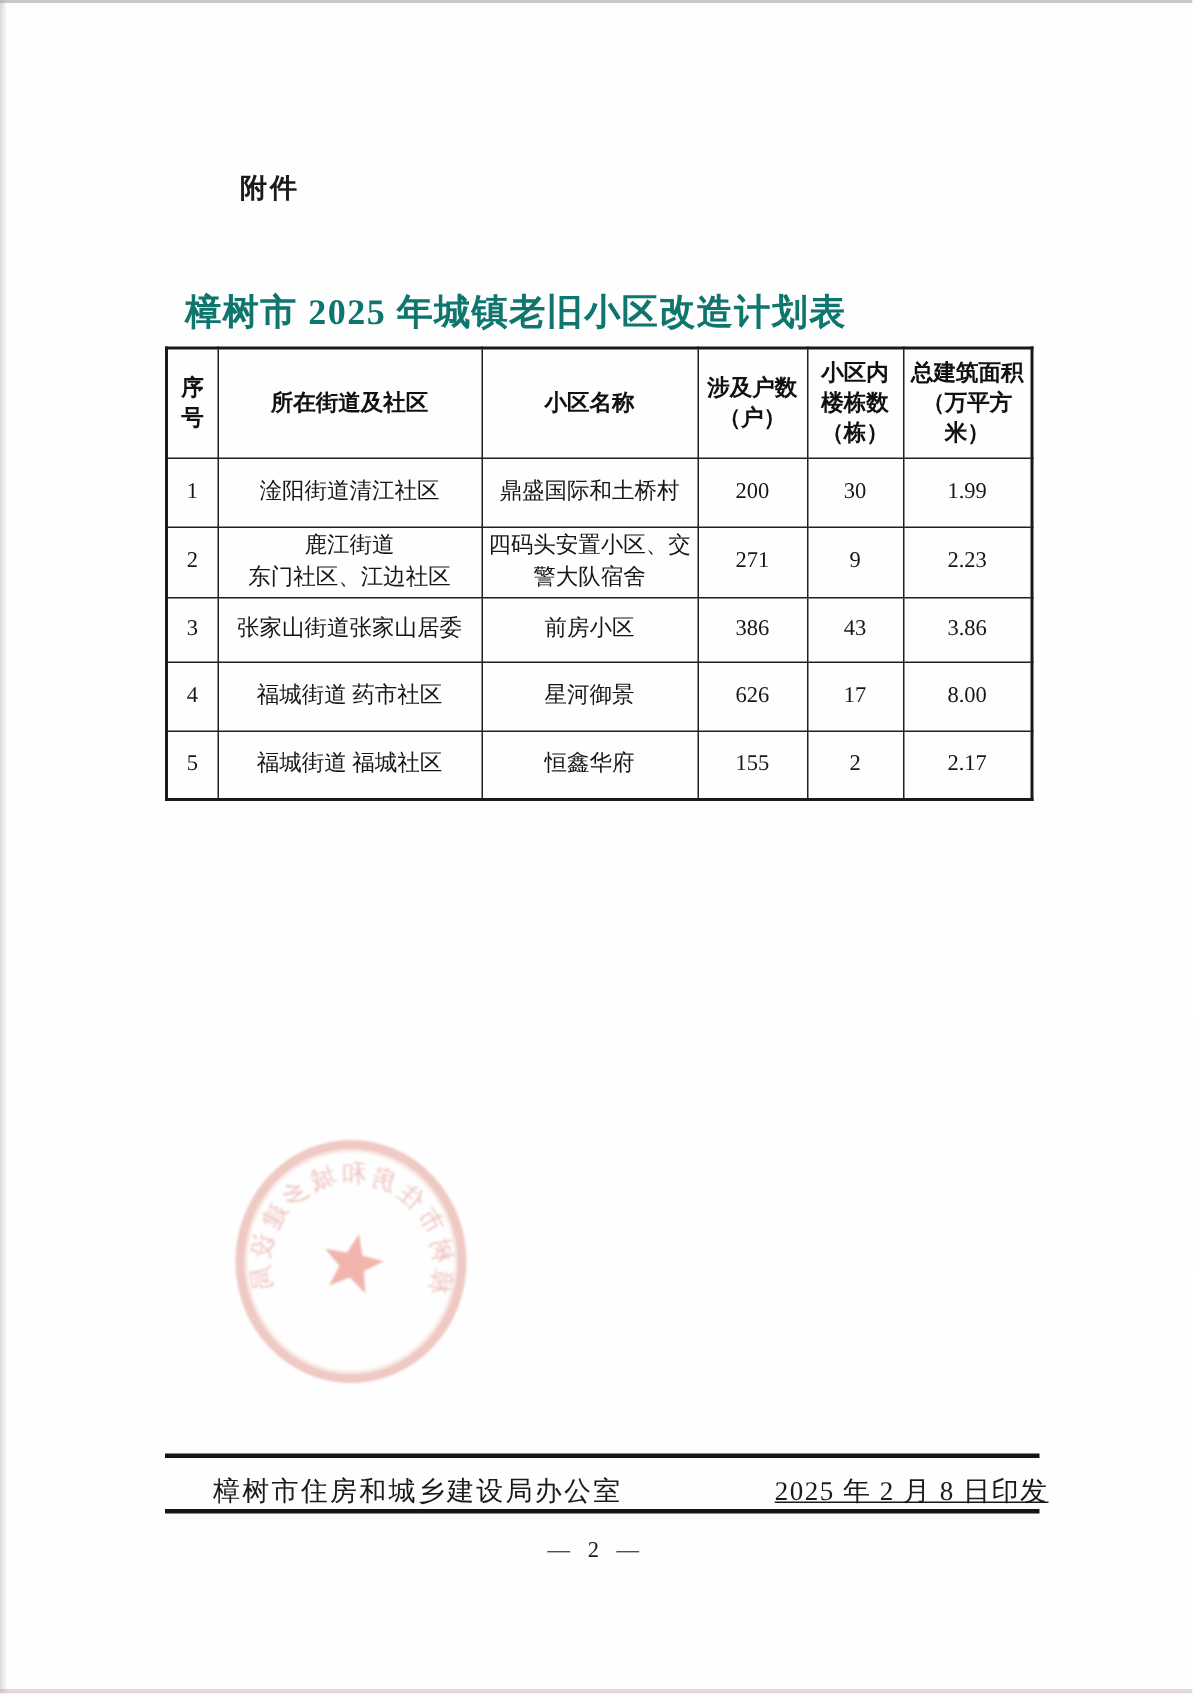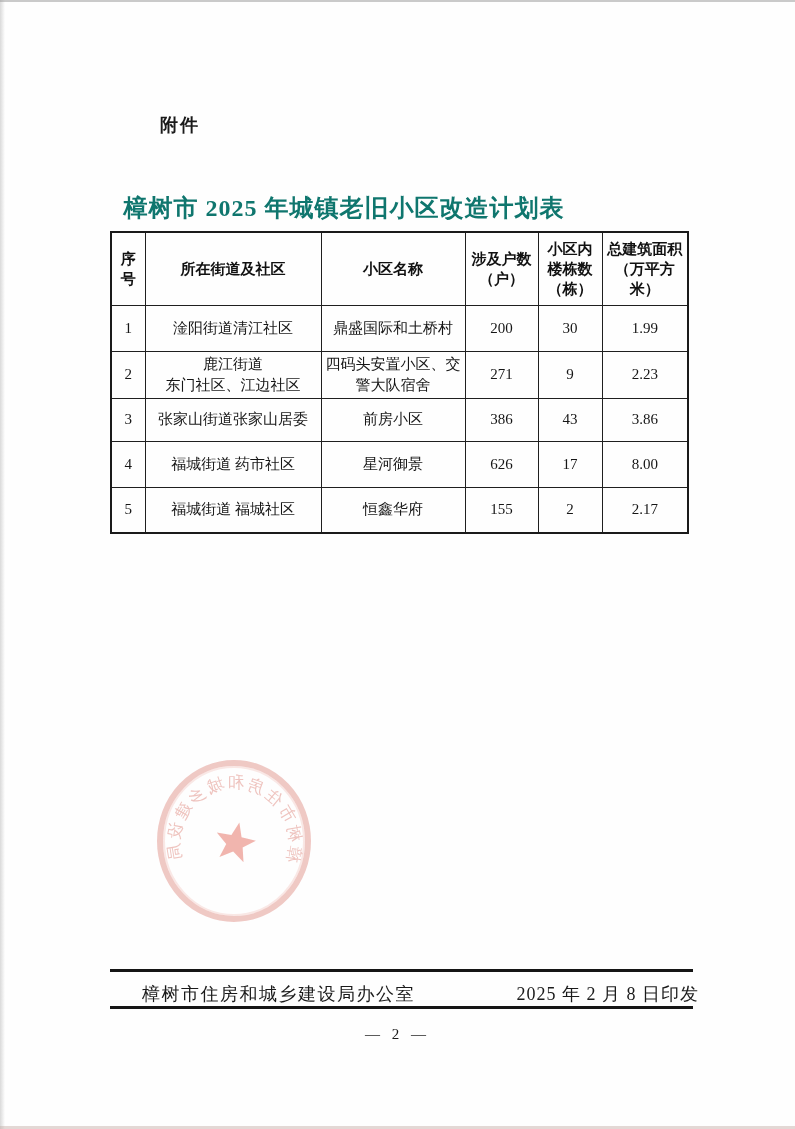--- a/index.html
+++ b/index.html
@@ -70,21 +70,21 @@
 
   .footer-rule { position: absolute; left: 110px; width: 583px; height: 2.5px; background: #151515; }
   .footer-rule.top { top: 969px; }
   .footer-rule.bottom { top: 1006px; }
   .footer-row {
     position: absolute; left: 110px; top: 972px; width: 583px; height: 34px;
     display: flex; align-items: flex-end; justify-content: space-between;
     font-size: 18px; color: #1a1a1a; margin-left: 24px;
   }
   .footer-row .issuer { padding-left: 8px; letter-spacing: 1.5px; }
-  .footer-row .printed { padding-right: 18px; letter-spacing: 1px; }
+  .footer-row .printed { padding-right: 18px; letter-spacing: 1px; text-decoration: underline; }
 
   .page-num {
     position: absolute; left: 0; top: 1026px; width: 795px;
     text-align: center; font-size: 15px; color: #1a1a1a;
     letter-spacing: 4px;
   }
 </style>
 </head>
 <body>
 

